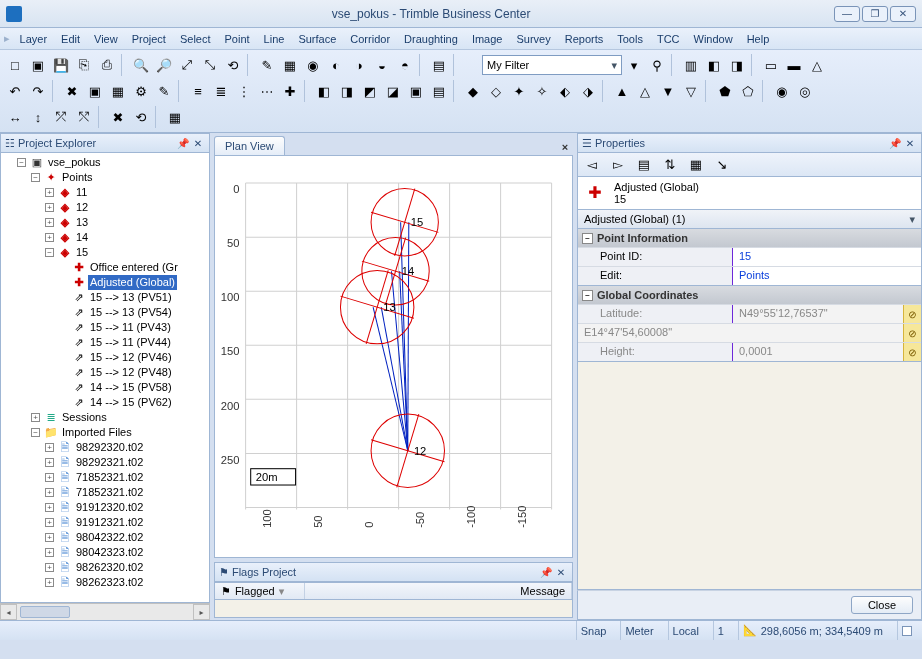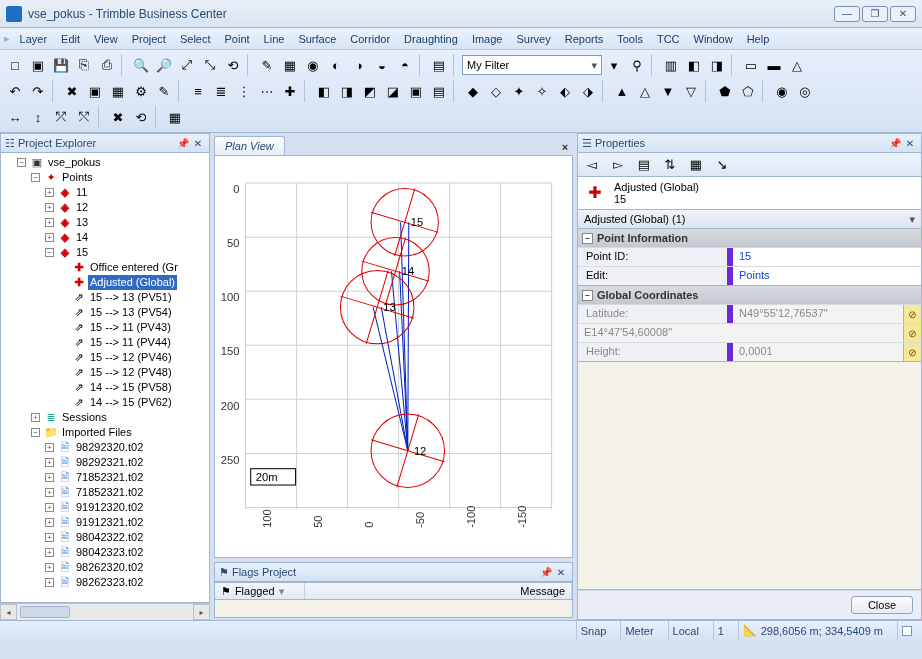--- a/index.html
+++ b/index.html
@@ -1,35 +1,35 @@
 <!DOCTYPE html>
 <html><head>
 <meta charset="utf-8">
 <style>
 * { box-sizing: border-box; margin: 0; padding: 0; font-family: "Segoe UI", Tahoma, sans-serif; font-size: 11px; }
 html, body { width: 922px; height: 659px; overflow: hidden; background: #d4dff0; }
 
 
 .titlebar { height: 28px; background: linear-gradient(#e9eff7,#d8e4f2); display:flex; align-items:center; padding:0 6px; border-bottom:1px solid #9fb6d4; }
 .titlebar .app-icon { width:16px; height:16px; background:#1d6fbf; margin-right:6px; border-radius:2px; }
-.titlebar .title { flex:1; color:#2b4a74; font-size:12px; }
+.titlebar .title { flex:1; color:#2b4a74; font-size:12px;text-align:center; }
 .titlebar .winbtns { display:flex; gap:2px; }
 .titlebar .winbtn { width:26px; height:16px; border:1px solid #7a94b8; border-radius:3px; background:#eaf1fb; display:flex; align-items:center; justify-content:center; color:#39557d; cursor:pointer; font-size:10px;}
 
 
 .menubar { height:22px; background:linear-gradient(#eaf1fb,#d8e5f5); display:flex; align-items:center; padding:0 4px; border-bottom:1px solid #b5c7df; gap:2px;}
 .menubar .mi { padding:2px 6px; color:#1a3d6b; cursor:pointer; border-radius:3px; }
 .menubar .tri { color:#9bb0cc; margin-right:2px;}
 
 
 .toolbars { background:linear-gradient(#e6eefb,#d5e2f3); border-bottom:1px solid #9fb6d4; padding:2px 4px;}
 .toolrow { display:flex; align-items:center; height:26px; gap:1px; flex-wrap:nowrap;}
 .tb { width:22px; height:22px; border:1px solid transparent; border-radius:3px; display:flex; align-items:center; justify-content:center; cursor:pointer; font-size:13px;}
 .sep { width:6px; height:22px; border-left:1px solid #b0c2db; margin:0 2px;}
-.filterbox { height:20px; width:140px; border:1px solid #7f9cc2; background:#fff; display:flex; align-items:center; padding:0 4px;}
+.filterbox { height:20px; width:140px; border:1px solid #7f9cc2; background:#fff; display:flex; align-items:center; padding:0 4px;margin-left:20px;}
 .filterbox .dd { margin-left:auto; color:#456; }
 
 
 .mainarea { display:flex; height: calc(659px - 28px - 22px - 78px - 24px - 20px); }
 .panel { display:flex; flex-direction:column; background:#fff; }
 .panel-hdr { height:20px; background:linear-gradient(#e9f0fb,#d4e2f3); border:1px solid #9fb6d4; display:flex; align-items:center; padding:0 4px; font-size:11px; color:#2b4a74;}
 .panel-hdr .sp { flex:1; }
 .panel-hdr .pin, .panel-hdr .cls { width:14px; height:14px; display:flex; align-items:center; justify-content:center; cursor:pointer; color:#2b4a74; font-size:10px;}
 .panel-body { flex:1; border:1px solid #9fb6d4; border-top:none; background:#fff; overflow:auto;}
 
@@ -51,21 +51,21 @@
 .ic-fold { color:#e0b040; }
 .ic-file { color:#3a7ecf; }
 .hscroll { height:17px; background:#e9e9e9; border-top:1px solid #c0c0c0; position:relative;}
 .hscroll .thumb { position:absolute; left:20px; top:2px; width:50px; height:12px; background:#cfd8e6; border:1px solid #9fb6d4; border-radius:2px;}
 .hscroll .arr { position:absolute; top:0; width:17px; height:16px; background:#e9e9e9; border:1px solid #c0c0c0; display:flex; align-items:center; justify-content:center; font-size:8px; color:#555;}
 .hscroll .arr.l{left:0} .hscroll .arr.r{right:0}
 
 
 .center { flex:1; display:flex; flex-direction:column; margin:0 4px;}
 .tabstrip { height:22px; display:flex; align-items:flex-end; }
-.tab { padding:3px 10px; background:linear-gradient(#fdfdfd,#e5edf8); border:1px solid #9fb6d4; border-bottom:none; border-radius:3px 3px 0 0; color:#2b4a74; cursor:pointer;font-style:italic;}
+.tab { padding:3px 10px; background:linear-gradient(#fdfdfd,#e5edf8); border:1px solid #9fb6d4; border-bottom:none; border-radius:3px 3px 0 0; color:#2b4a74; cursor:pointer;}
 .tabstrip .cls { margin-left:auto; width:16px; height:16px; display:flex; align-items:center; justify-content:center; cursor:pointer; font-weight:bold; color:#333;}
 .planbody { flex:1; border:1px solid #9fb6d4; background:#fff; position:relative; overflow:hidden;}
 .planbody svg { width:100%; height:100%; }
 
 .flags { height:58px; margin-top:4px;}
 .flags .cols { height:18px; background:linear-gradient(#f3f6fb,#e1e9f4); border:1px solid #9fb6d4; display:flex; }
 .flags .col { padding:2px 6px; border-right:1px solid #c3d1e4; display:flex; align-items:center; gap:4px;}
 .flags .rows { height:18px; border:1px solid #9fb6d4; border-top:none; background:#f3f1e8;}
 
 
@@ -73,21 +73,21 @@
 .prop-toolbar { height:24px; background:linear-gradient(#eef3fb,#dce7f5); border:1px solid #9fb6d4; border-top:none; display:flex; align-items:center; padding:0 4px; gap:6px;}
 .prop-toolbar .tb { width:20px; height:20px;}
 .prop-head { padding:4px 6px; border-left:1px solid #9fb6d4; border-right:1px solid #9fb6d4; background:#fff; display:flex; gap:8px; align-items:flex-start;}
 .prop-head .ic { width:22px; height:22px; display:flex; align-items:center; justify-content:center; color:#c00; font-size:16px;}
 .selbar { height:20px; border:1px solid #9fb6d4; background:linear-gradient(#f0f3f8,#dde5f0); display:flex; align-items:center; padding:0 6px;}
 .selbar .dd { margin-left:auto; color:#456;}
 .grp { border:1px solid #9fb6d4; border-top:none;}
 .grp-hdr { height:18px; background:linear-gradient(#d8dbe0,#c3c8d0); display:flex; align-items:center; padding:0 4px; font-weight:bold; color:#333; gap:4px;}
 .grp-hdr .gexp { width:11px; height:11px; border:1px solid #888; background:#fff; display:flex; align-items:center; justify-content:center; font-size:8px; cursor:pointer;}
 .kv { display:flex; border-top:1px solid #d6dbe3; height:19px;}
-.kv .k { width:155px; padding:2px 8px; background:#eef0f5; border-right:6px solid #6d28d9;}
+.kv .k { width:155px; padding:2px 22px; background:#eef0f5; border-right:1px solid #6d28d9;}
 .kv .k.ro { color:#888; }
 .kv .v { flex:1; padding:2px 6px; background:#fff;}
 .kv .v.link { color:#0a3fdc; cursor:pointer;}
 .kv .v.ro { color:#888; background:#f3f3f3;}
 .kv .lock { width:18px; background:#f6e79a; border-left:1px solid #d6b43a; display:flex; align-items:center; justify-content:center; font-size:10px; color:#7a5b00;}
 .prop-fill { flex:1; background:#f3f1e8; border:1px solid #9fb6d4; border-top:none;}
 .btnrow { height:30px; border:1px solid #9fb6d4; border-top:1px solid #c8d3e3; background:#e9eef6; display:flex; align-items:center; justify-content:flex-end; padding:0 8px;}
 .btn { padding:2px 16px; border:1px solid #8ea6c6; border-radius:3px; background:linear-gradient(#fdfdfd,#e4ecf6); cursor:pointer;}
 
 

